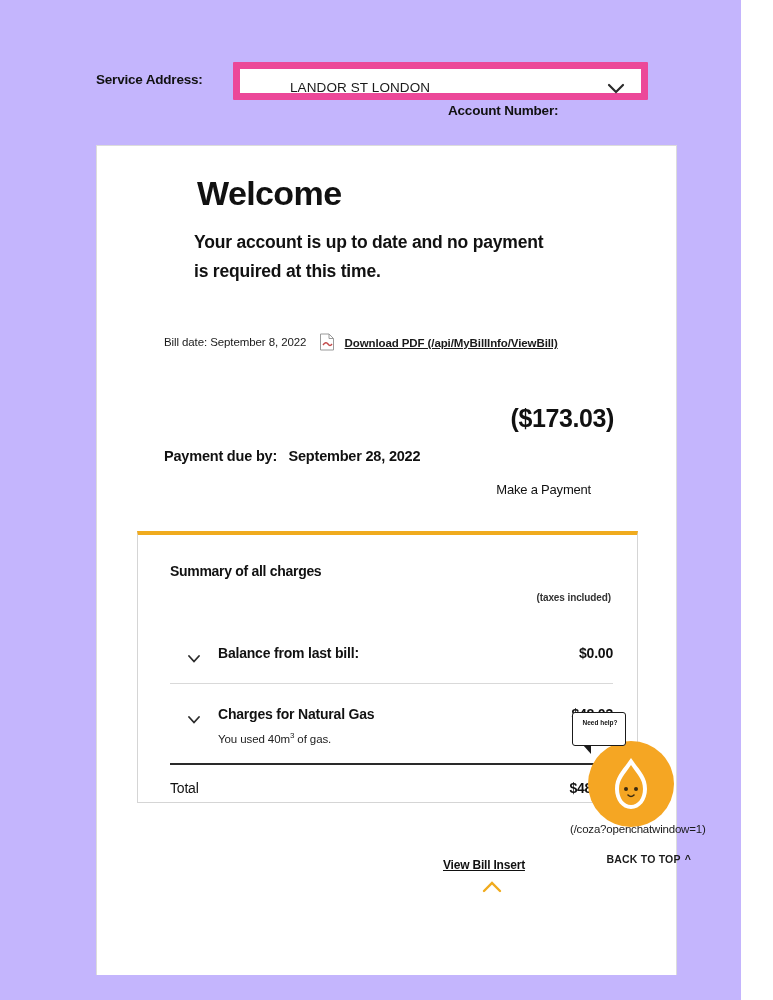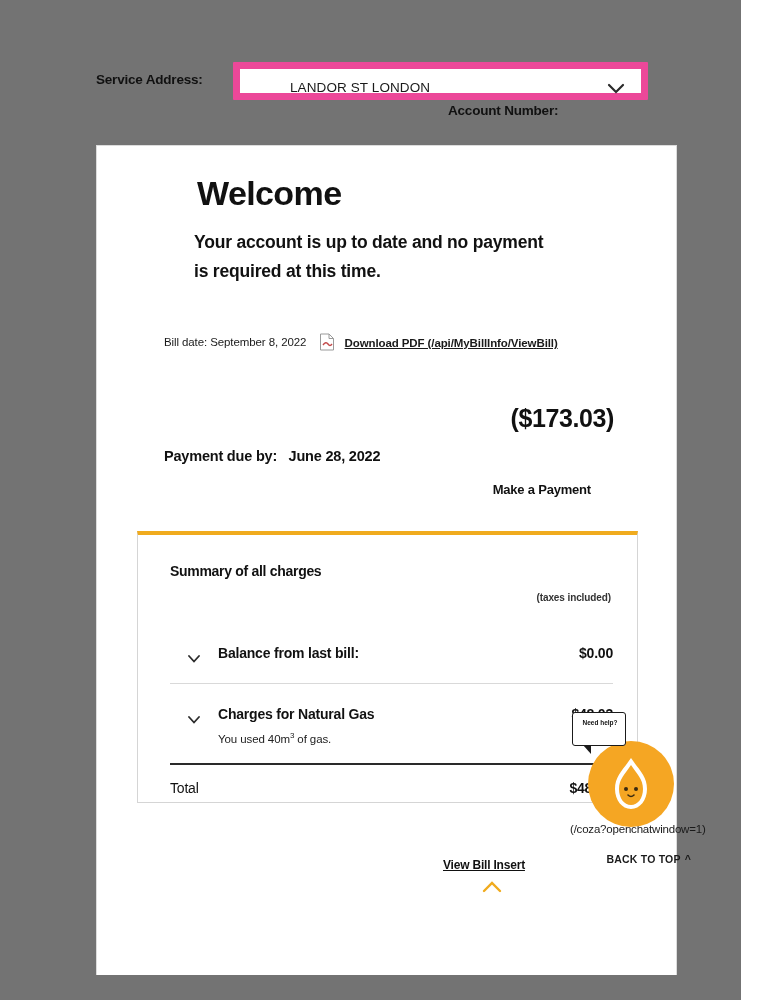--- a/index.html
+++ b/index.html
@@ -10,21 +10,21 @@
     width: 773px;
     height: 1000px;
     font-family: "Liberation Sans", sans-serif;
     color: #1a1a1a;
     overflow: hidden;
   }
   .page {
     position: relative;
     width: 741px;
     height: 1000px;
-    background: #737373;
+    background: #c4b5fd;
   }
 
   
   .service-row {
     position: absolute;
     left: 0; top: 62px;
     width: 773px;
     height: 42px;
   }
   .service-label {
@@ -148,21 +148,21 @@
     left: 67px; top: 302px;
     font-size: 14.5px;
     font-weight: bold;
     letter-spacing: -0.2px;
     color: #111;
   }
   .make-payment {
     position: absolute;
     right: 85px; top: 336px;
     font-size: 13px;
-    font-weight: bold;
+    font-weight: normal;
     letter-spacing: -0.2px;
     color: #111;
     margin-left: 39px;
   }
 
   
   .summary-box {
     position: absolute;
     left: 40px; top: 385px;
     width: 501px;
@@ -368,21 +368,21 @@
       </span>
       <a class="pdf-link" href="#">Download PDF (/api/MyBillInfo/ViewBill)</a>
     </div>
 
 
     <div class="balance-amount">($173.03)</div>
 
     <div class="due-by">
       <span>Payment due by:</span>
       &nbsp;
-      <span>June 28, 2022</span>
+      <span>September 28, 2022</span>
     </div>
 
     <div class="make-payment">Make a Payment</div>
 
     <div class="summary-box">
       <div class="summary-title">Summary of all charges</div>
       <div class="taxes-note">(taxes included)</div>
 
       <div class="charge-row" style="top:110px;">
         <span class="caret">

